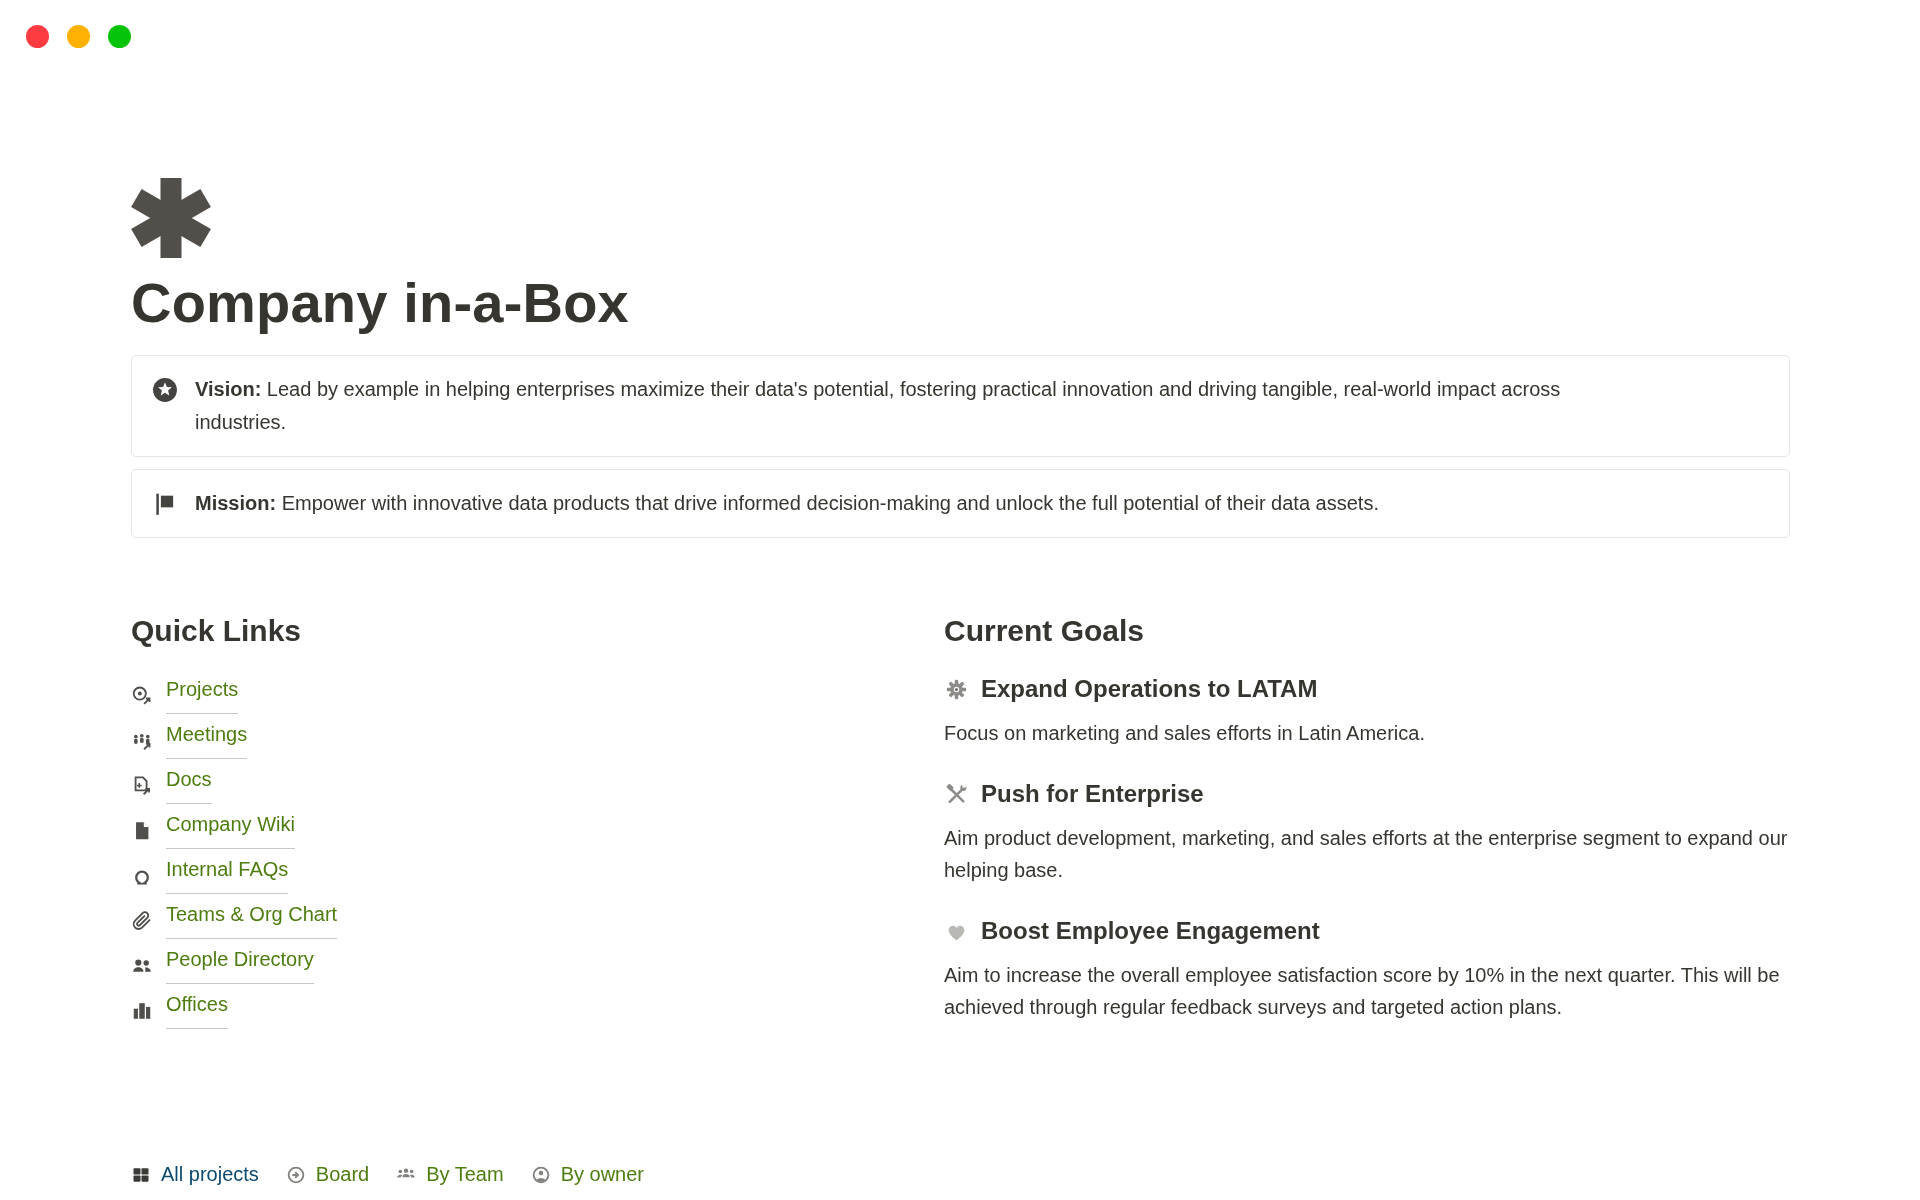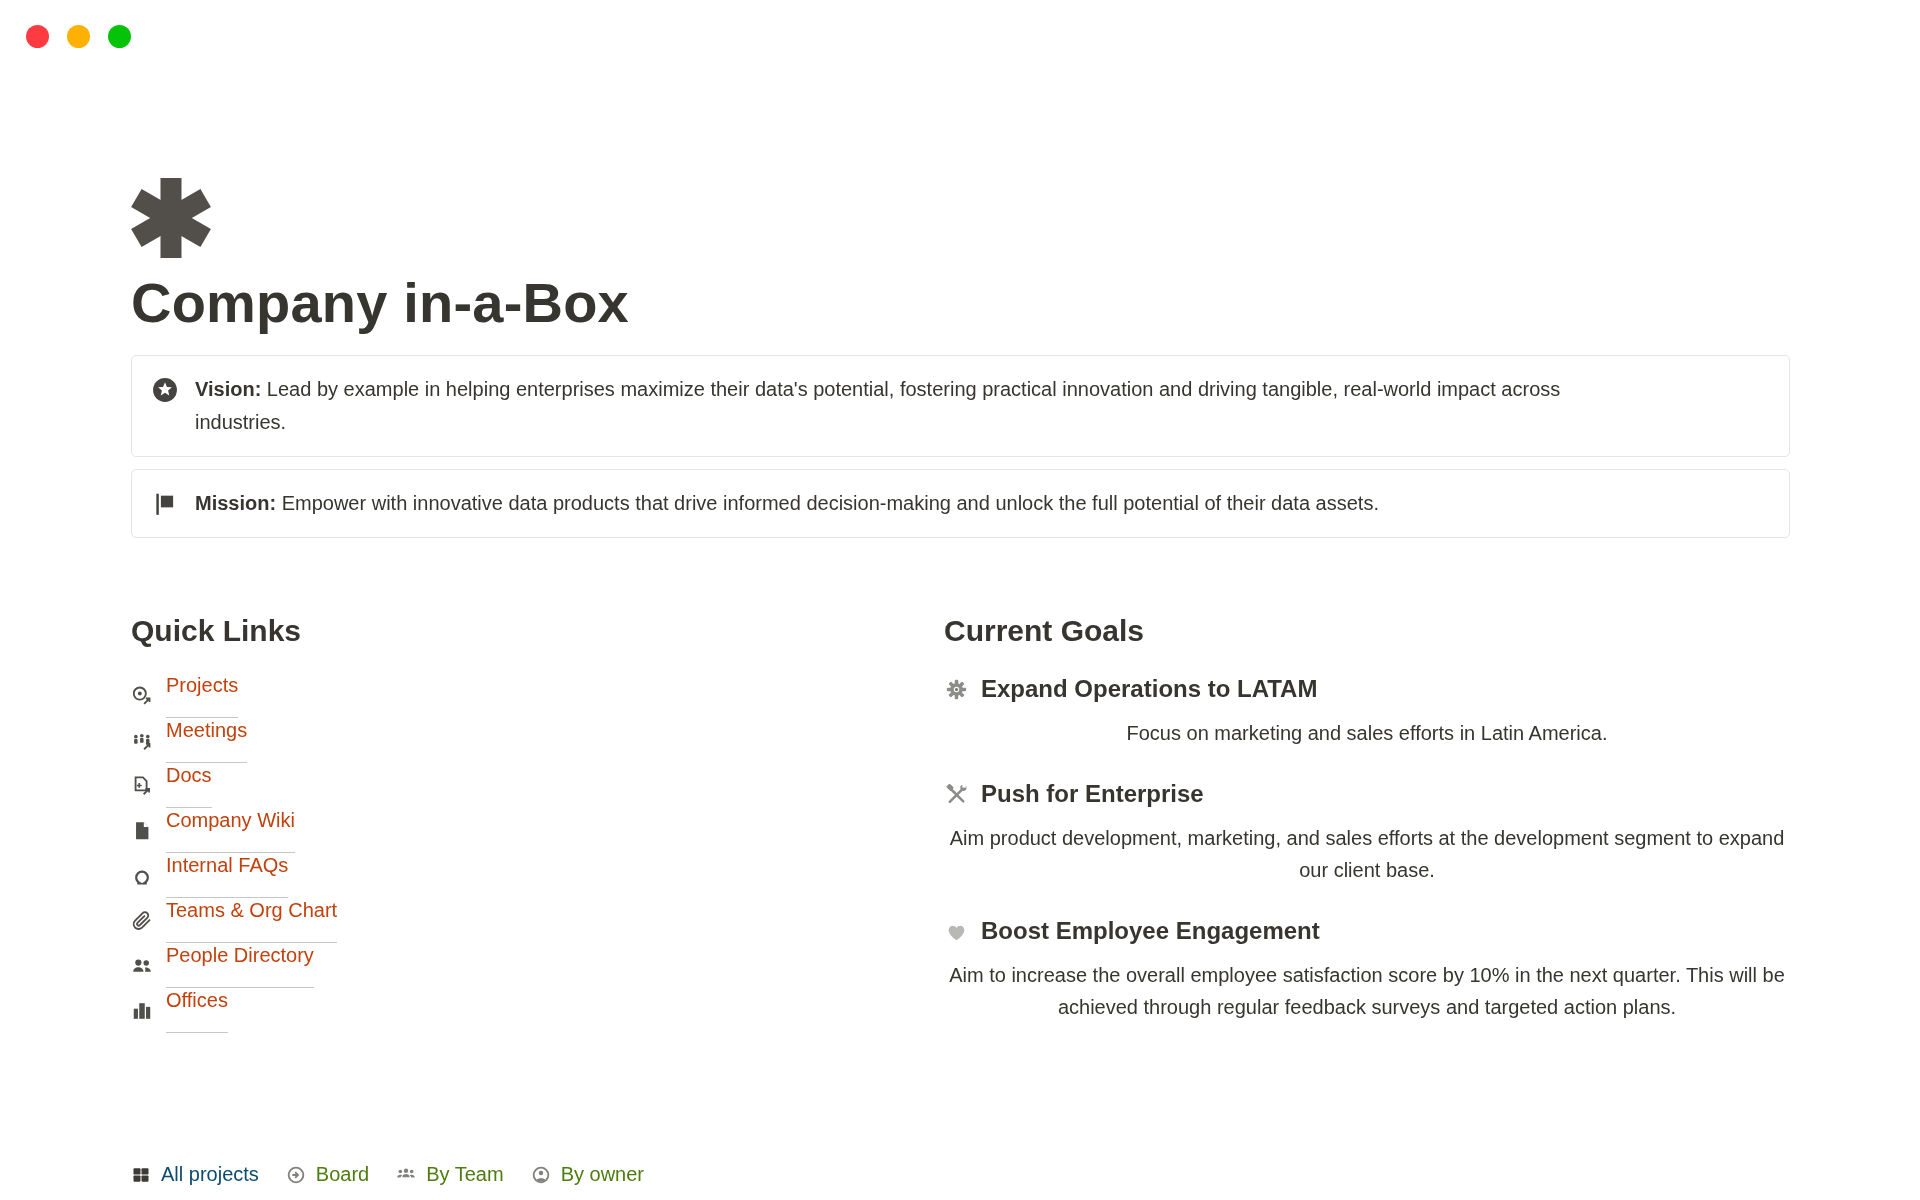--- a/index.html
+++ b/index.html
@@ -21,26 +21,26 @@
   .callout .c-icon{flex:0 0 26px;width:26px;height:26px;margin-top:4px;}
   .callout .c-text{max-width:1440px;}
   .callout b{font-weight:bold;}
 
   .columns{display:grid;grid-template-columns:813px 1fr;margin-top:75px;}
   h2.section-heading{font-size:30px;line-height:36px;font-weight:bold;margin:0 0 24px 0;}
 
   .link-list{display:flex;flex-direction:column;}
   .link-row{display:flex;align-items:center;gap:13px;height:45px;cursor:pointer;}
   .link-row .l-icon{width:22px;height:22px;flex:0 0 22px;}
-  .link-row .l-label{font-size:20px;color:#c2410c;border-bottom:1px solid rgba(55,53,47,0.28);padding-bottom:20px;}
+  .link-row .l-label{font-size:20px;color:#4d7c0f;border-bottom:1px solid rgba(55,53,47,0.28);padding-bottom:12px;}
 
   .goal{margin:0;}
   .goal h3{font-size:24px;line-height:32px;font-weight:bold;margin:0 0 12px 0;display:flex;align-items:center;gap:12px;}
   .goal h3 .g-icon{width:25px;height:25px;flex:0 0 25px;}
-  .goal p{font-size:20px;line-height:32px;margin:0 0 29px 0;text-align:center;}
+  .goal p{font-size:20px;line-height:32px;margin:0 0 29px 0;}
   .goal:first-of-type h3{margin-top:20px;}
 
   .view-tabs{position:absolute;left:131px;top:1163px;display:flex;gap:27px;align-items:flex-start;font-size:20px;white-space:nowrap;}
   .tab{display:flex;align-items:center;gap:10px;cursor:pointer;color:#4d7c0f;}
   .tab.active{color:#0c4a6e;}
   .tab .t-icon{width:20px;height:20px;flex:0 0 20px;}
 </style>
 </head>
 <body>
 
@@ -191,21 +191,21 @@
       <div class="goal">
         <h3>
           <svg class="g-icon" viewBox="0 0 24 24">
             <path d="M5.5 19L18 6.5M5.8 6L18.5 18.7" stroke="#8D8C89" stroke-width="2.4" stroke-linecap="round" fill="none"></path>
             <circle cx="18.6" cy="5.6" r="3" fill="#8D8C89"></circle>
             <rect x="17.6" y="2" width="3.4" height="3.4" fill="#ffffff"></rect>
             <rect x="2.8" y="2.8" width="6" height="4.6" rx="1" transform="rotate(45 5.8 5.1)" fill="#8D8C89"></rect>
           </svg>
           <span>Push for Enterprise</span>
         </h3>
-        <p>Aim product development, marketing, and sales efforts at the development segment to expand our client base.</p>
+        <p>Aim product development, marketing, and sales efforts at the enterprise segment to expand our helping base.</p>
       </div>
 
       <div class="goal">
         <h3>
           <svg class="g-icon" viewBox="0 0 24 24">
             <path d="M12 20.5C5.2 15.4 3.4 11.5 5 8.6c1.2-2.2 4-2.8 5.9-1.3.6.5.9 1 1.1 1.5.2-.5.5-1 1.1-1.5 1.9-1.5 4.7-.9 5.9 1.3 1.6 2.9-.2 6.8-7 11.9z" fill="#B9B8B5"></path>
           </svg>
           <span>Boost Employee Engagement</span>
         </h3>
         <p>Aim to increase the overall employee satisfaction score by 10% in the next quarter. This will be achieved through regular feedback surveys and targeted action plans.</p>

